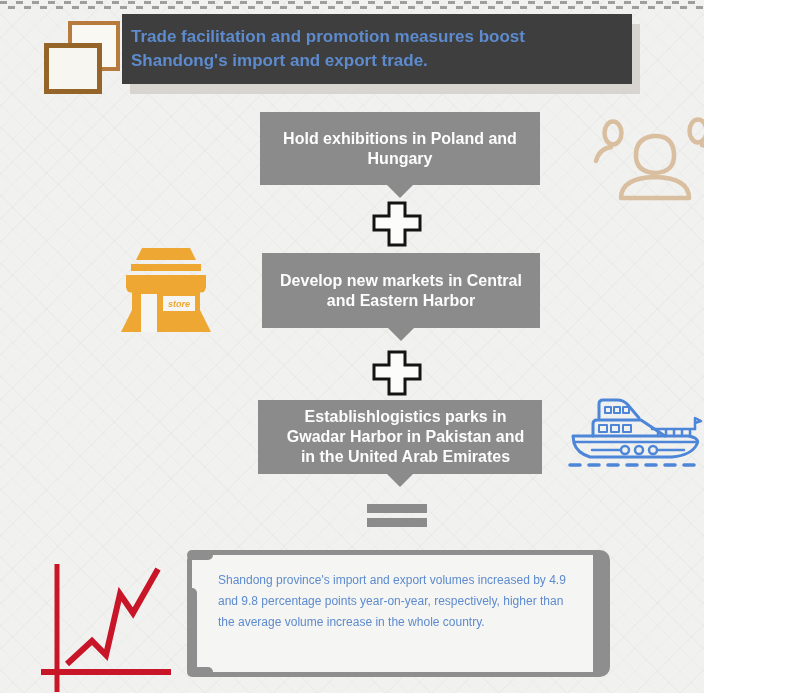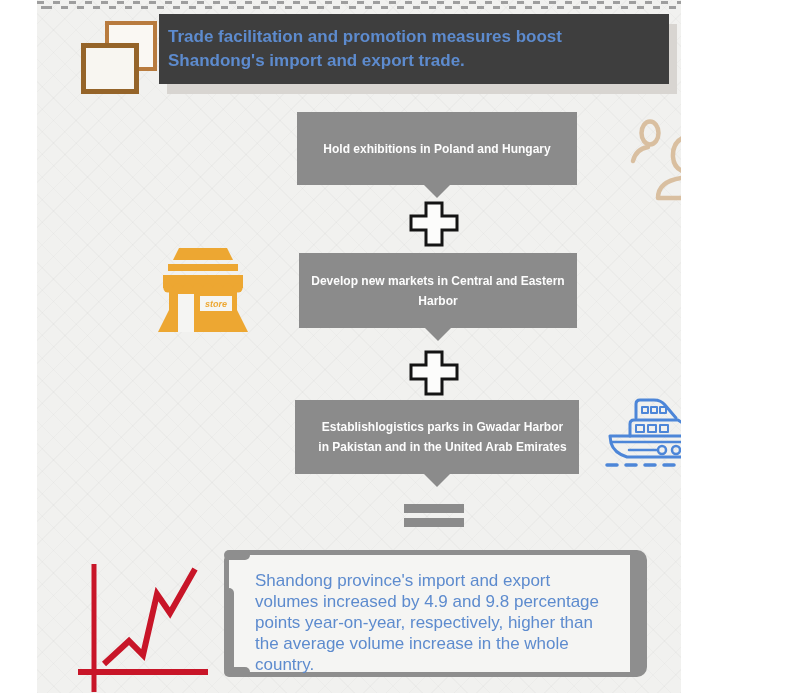--- a/index.html
+++ b/index.html
@@ -1,24 +1,23 @@
 <!DOCTYPE html>
 <html><head>
 <meta charset="utf-8">
 <style>
   * { box-sizing: border-box; margin: 0; padding: 0; }
   body { margin: 0; font-family: "Liberation Sans", "DejaVu Sans", sans-serif; }
 
   .page {
-    position: relative; width: 644px; height: 693px; overflow: hidden;
+    position: relative; width: 704px; height: 693px; overflow: hidden;
     background-color: #f1f1ef;
     background-image:
       repeating-linear-gradient(45deg,  rgba(120,120,120,0.045) 0 1px, transparent 1px 16px),
       repeating-linear-gradient(-45deg, rgba(120,120,120,0.045) 0 1px, transparent 1px 16px);
-    margin-left: 37px;
   }
 
   
   .dash-row { position: absolute; left: 0; right: 0; height: 3px;
     background-image: repeating-linear-gradient(90deg, #9e9e9e 0 7px, transparent 7px 16px); }
   .dash-row.r1 { top: 1px; }
   .dash-row.r2 { top: 6px; background-position-x: 8px; }
 
   
   .hdr-box { position: absolute; left: 122px; top: 14px; width: 510px; height: 70px;
@@ -27,21 +26,21 @@
     font-size: 17px; font-weight: bold; line-height: 24px; color: #5d8bce; }
 
   .sq { position: absolute; }
   .sq.back  { left: 68px; top: 21px; width: 52px; height: 50px;
     border: 4px solid #b87b3e; background: #faf8f3; z-index: 2; }
   .sq.front { left: 44px; top: 43px; width: 58px; height: 51px;
     border: 5px solid #956429; background: #f8f6f1; z-index: 3; }
 
   
   .gbox { position: absolute; background: #8b8b8b; color: #fdfdfd;
-    font-weight: bold; font-size: 12px; line-height: 20px; text-align: center;
+    font-weight: bold; font-size: 16px; line-height: 20px; text-align: center;
     display: flex; align-items: center; justify-content: center; padding: 4px 10px; }
   .gbox::after { content: ""; position: absolute; top: 100%; left: 50%; margin-left: -13px;
     border: 13px solid transparent; border-top: 13px solid #8b8b8b; border-bottom: 0; }
   .box1 { left: 260px; top: 112px; width: 280px; height: 73px; }
   .box2 { left: 262px; top: 253px; width: 278px; height: 75px; }
   .box3 { left: 258px; top: 400px; width: 284px; height: 74px; padding-left: 21px; }
 
   .icon { position: absolute; }
 
   
@@ -53,21 +52,21 @@
     border: 5px solid #8e8e8e; border-radius: 10px; background: #f5f5f3; }
   .result-box .band-right { position: absolute; top: -2px; bottom: -2px; right: -2px;
     width: 14px; background: #8e8e8e; border-radius: 0 7px 7px 0; }
   .result-box .cap-tl { position: absolute; left: -5px; top: -5px; width: 26px; height: 10px;
     background: #8e8e8e; border-radius: 5px; }
   .result-box .cap-bl { position: absolute; left: -5px; bottom: -5px; width: 26px; height: 10px;
     background: #8e8e8e; border-radius: 5px; }
   .result-box .bar-left { position: absolute; left: -5px; top: 33px; width: 10px; height: 86px;
     background: #8e8e8e; border-radius: 5px; }
   .result-box .txt { position: absolute; left: 26px; top: 15px; width: 352px;
-    font-size: 17px; line-height: 21px; color: #5d8bce; }
+    font-size: 12px; line-height: 21px; color: #5d8bce; }
 </style>
 </head>
 <body>
 
 <div class="page">
 
   <div class="dash-row r1"></div>
   <div class="dash-row r2"></div>
 
   <div class="hdr-box">

